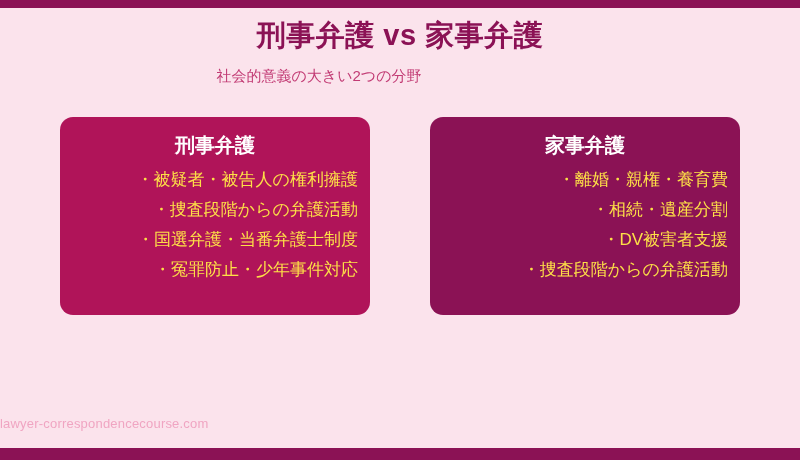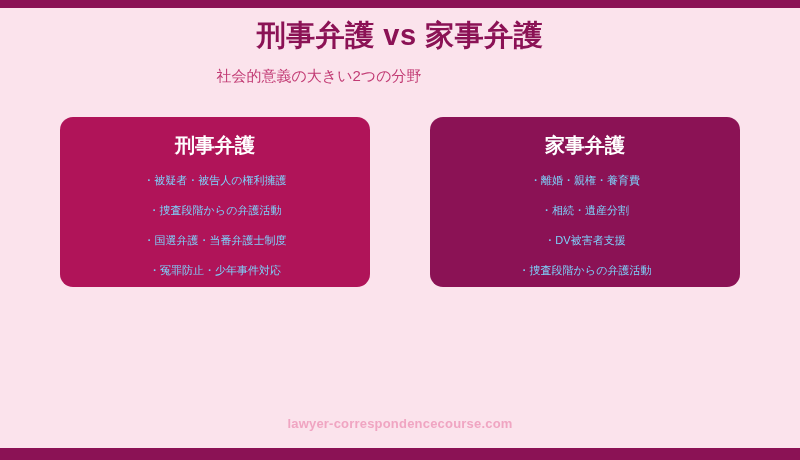--- a/index.html
+++ b/index.html
@@ -51,21 +51,21 @@
     font-size: 15px;
     font-weight: normal;
     color: #c23b74;
     line-height: 22px;
   }
 
   .card {
     position: absolute;
     top: 117px;
     width: 310px;
-    height: 170px;
+    height: 198px;
     border-radius: 13px;
     box-sizing: border-box;
     padding: 14px 12px 12px 12px;
   }
   #card-criminal {
     left: 60px;
     background: #b01459;
   }
   #card-family {
     left: 430px;
@@ -78,38 +78,37 @@
     font-weight: bold;
     line-height: 28px;
     margin-bottom: 6px;
   }
   .card-list {
     list-style: none;
     margin: 0;
     padding: 0;
   }
   .card-list li {
-    text-align: center;
-    color: #7dd3fc;
-    font-size: 11px;
+    text-align: right;
+    color: #fde047;
+    font-size: 17px;
     line-height: 30px;
     white-space: nowrap;
   }
 
   #footer {
     position: absolute;
     top: 415px;
     left: 0;
     width: 800px;
-    text-align: center;
+    text-align: left;
     font-size: 13px;
     color: #f0a5c2;
     letter-spacing: 0.2px;
     line-height: 18px;
-    font-weight: bold;
   }
 </style>
 </head>
 <body>
 
 <div id="slide">
 
   <div class="edge-bar top"></div>
 
   <div id="title">刑事弁護 vs 家事弁護</div>

